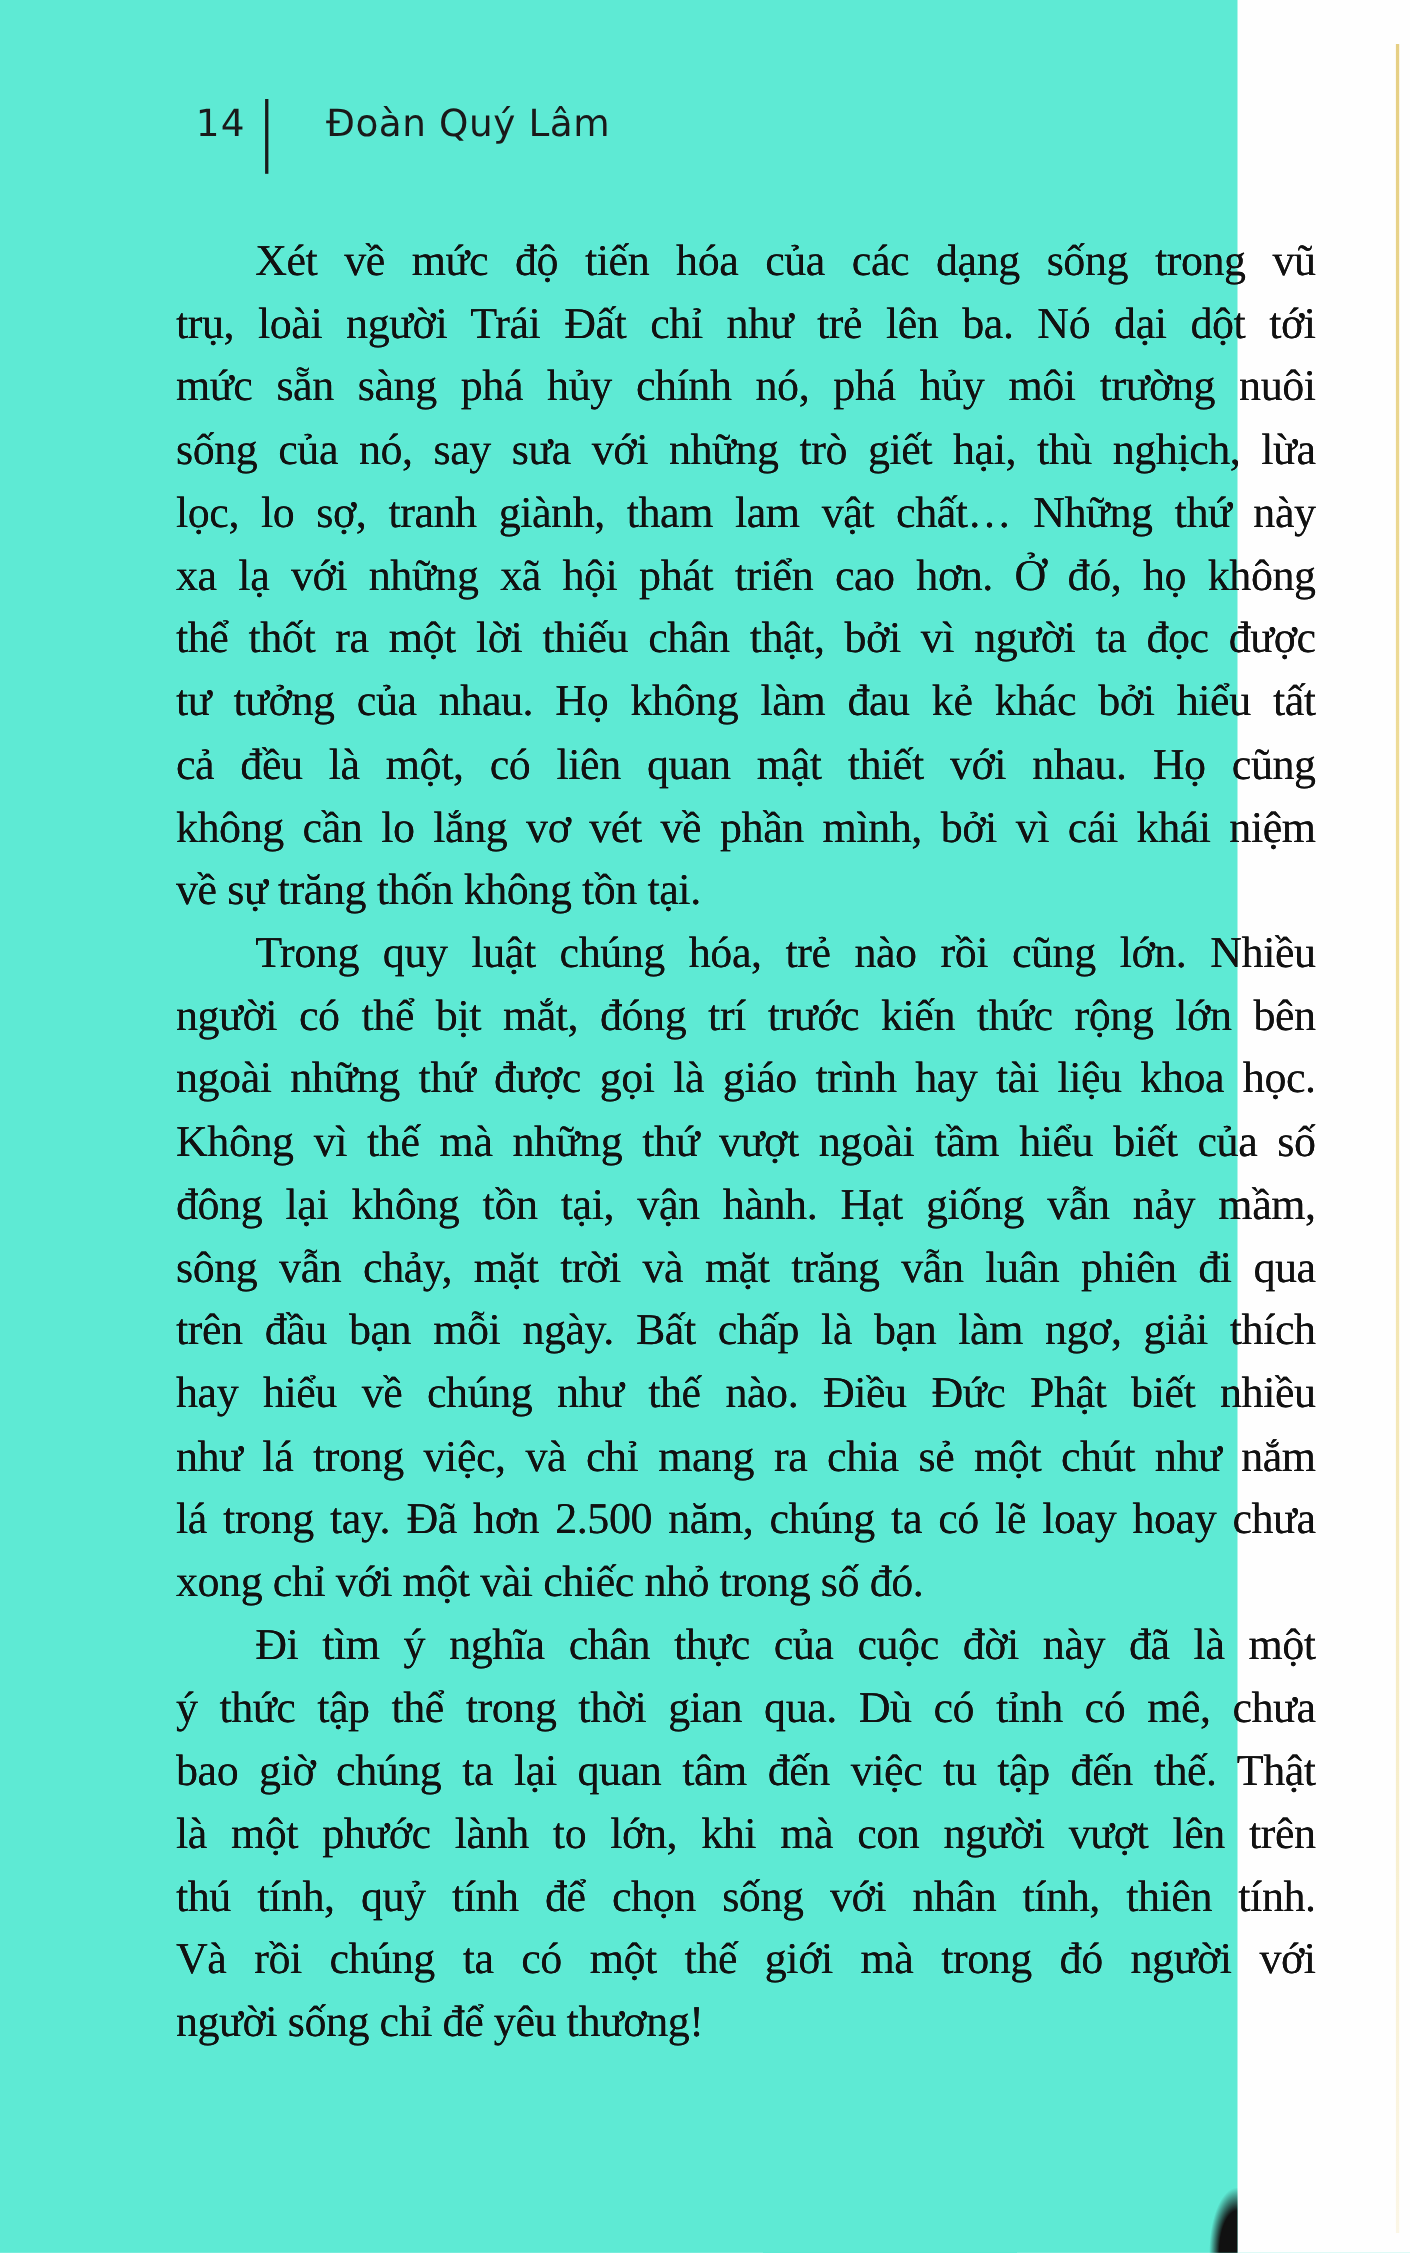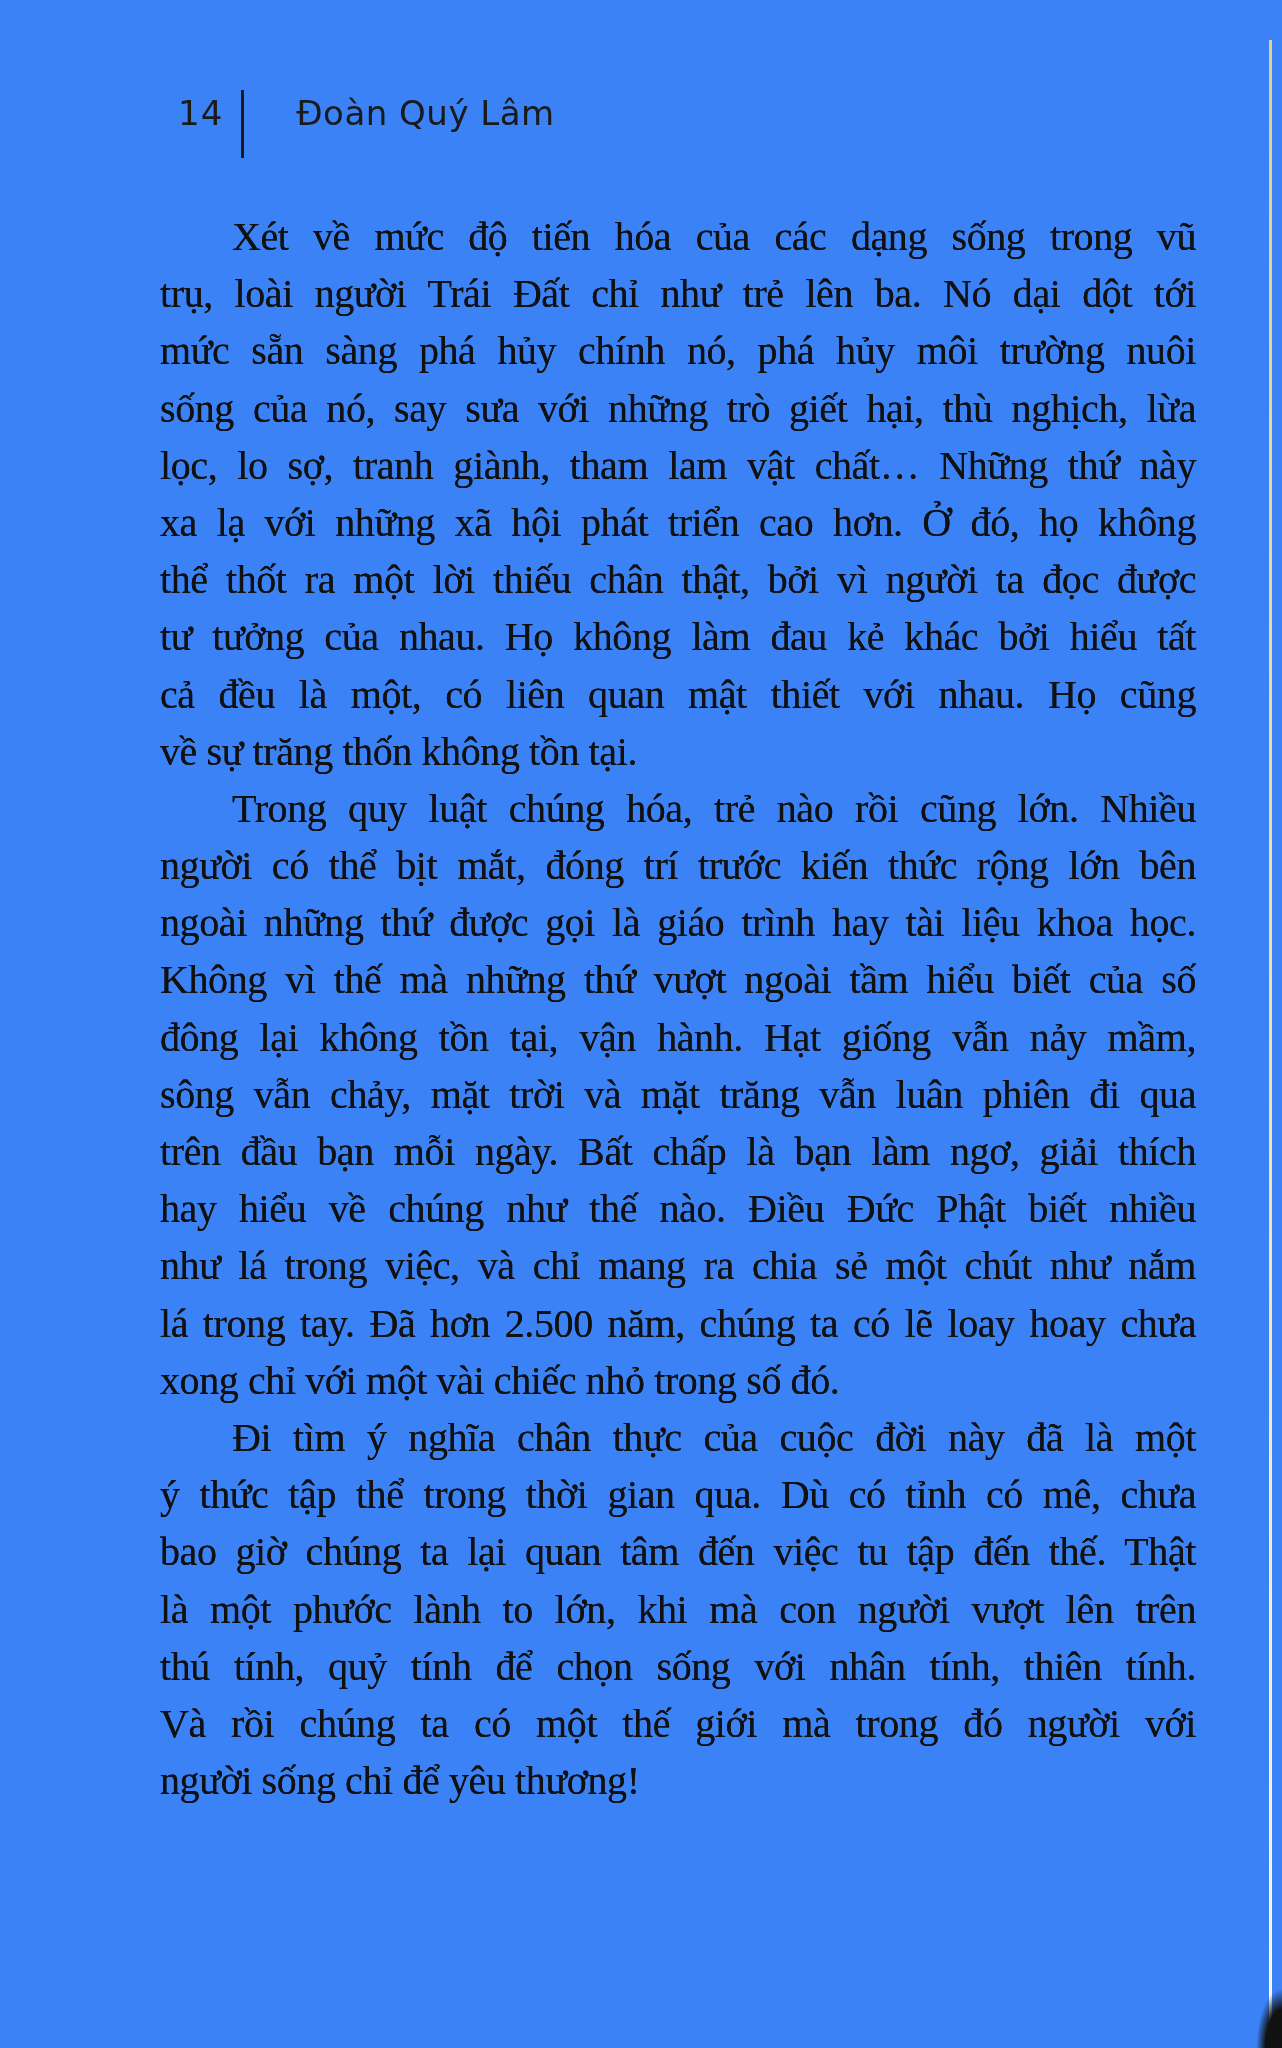--- a/index.html
+++ b/index.html
@@ -11,23 +11,23 @@
       height: 2048px;
       background: #fefefe;
       position: relative;
       overflow: hidden;
       font-family: "Liberation Serif", "DejaVu Serif", serif;
       color: #141414;
     }
     .page {
       position: absolute;
       left: 0; top: 0;
-      width: 1282px;
+      width: 1125px;
       height: 2048px;
-      background: #3b82f6;
+      background: #5eead4;
     }
     .edge-line {
       position: absolute;
       left: 1269px;
       top: 40px;
       width: 3px;
       height: 1990px;
       background: linear-gradient(to bottom, #e6cf84 0%, #f0de9c 40%, #f7eecc 80%, #fbf6e6 100%);
     }
     .corner-shadow {
@@ -110,20 +110,21 @@
     <div>
       <span class="line indent">Xét về mức độ tiến hóa của các dạng sống trong vũ</span>
       <span class="line">trụ, loài người Trái Đất chỉ như trẻ lên ba. Nó dại dột tới</span>
       <span class="line">mức sẵn sàng phá hủy chính nó, phá hủy môi trường nuôi</span>
       <span class="line">sống của nó, say sưa với những trò giết hại, thù nghịch, lừa</span>
       <span class="line">lọc, lo sợ, tranh giành, tham lam vật chất… Những thứ này</span>
       <span class="line">xa lạ với những xã hội phát triển cao hơn. Ở đó, họ không</span>
       <span class="line">thể thốt ra một lời thiếu chân thật, bởi vì người ta đọc được</span>
       <span class="line">tư tưởng của nhau. Họ không làm đau kẻ khác bởi hiểu tất</span>
       <span class="line">cả đều là một, có liên quan mật thiết với nhau. Họ cũng</span>
+      <span class="line">không cần lo lắng vơ vét về phần mình, bởi vì cái khái niệm</span>
       <span class="line last">về sự trăng thốn không tồn tại.</span>
     </div>
 
     <div>
       <span class="line indent">Trong quy luật chúng hóa, trẻ nào rồi cũng lớn. Nhiều</span>
       <span class="line">người có thể bịt mắt, đóng trí trước kiến thức rộng lớn bên</span>
       <span class="line">ngoài những thứ được gọi là giáo trình hay tài liệu khoa học.</span>
       <span class="line">Không vì thế mà những thứ vượt ngoài tầm hiểu biết của số</span>
       <span class="line">đông lại không tồn tại, vận hành. Hạt giống vẫn nảy mầm,</span>
       <span class="line">sông vẫn chảy, mặt trời và mặt trăng vẫn luân phiên đi qua</span>

